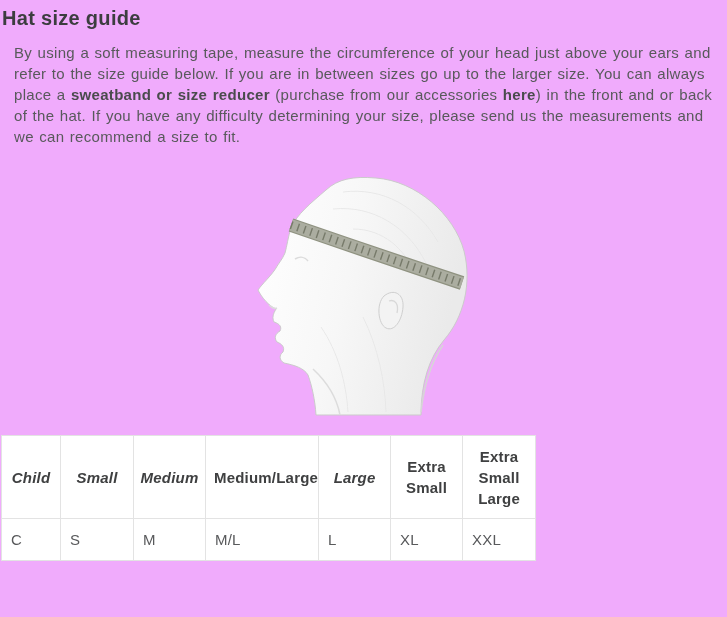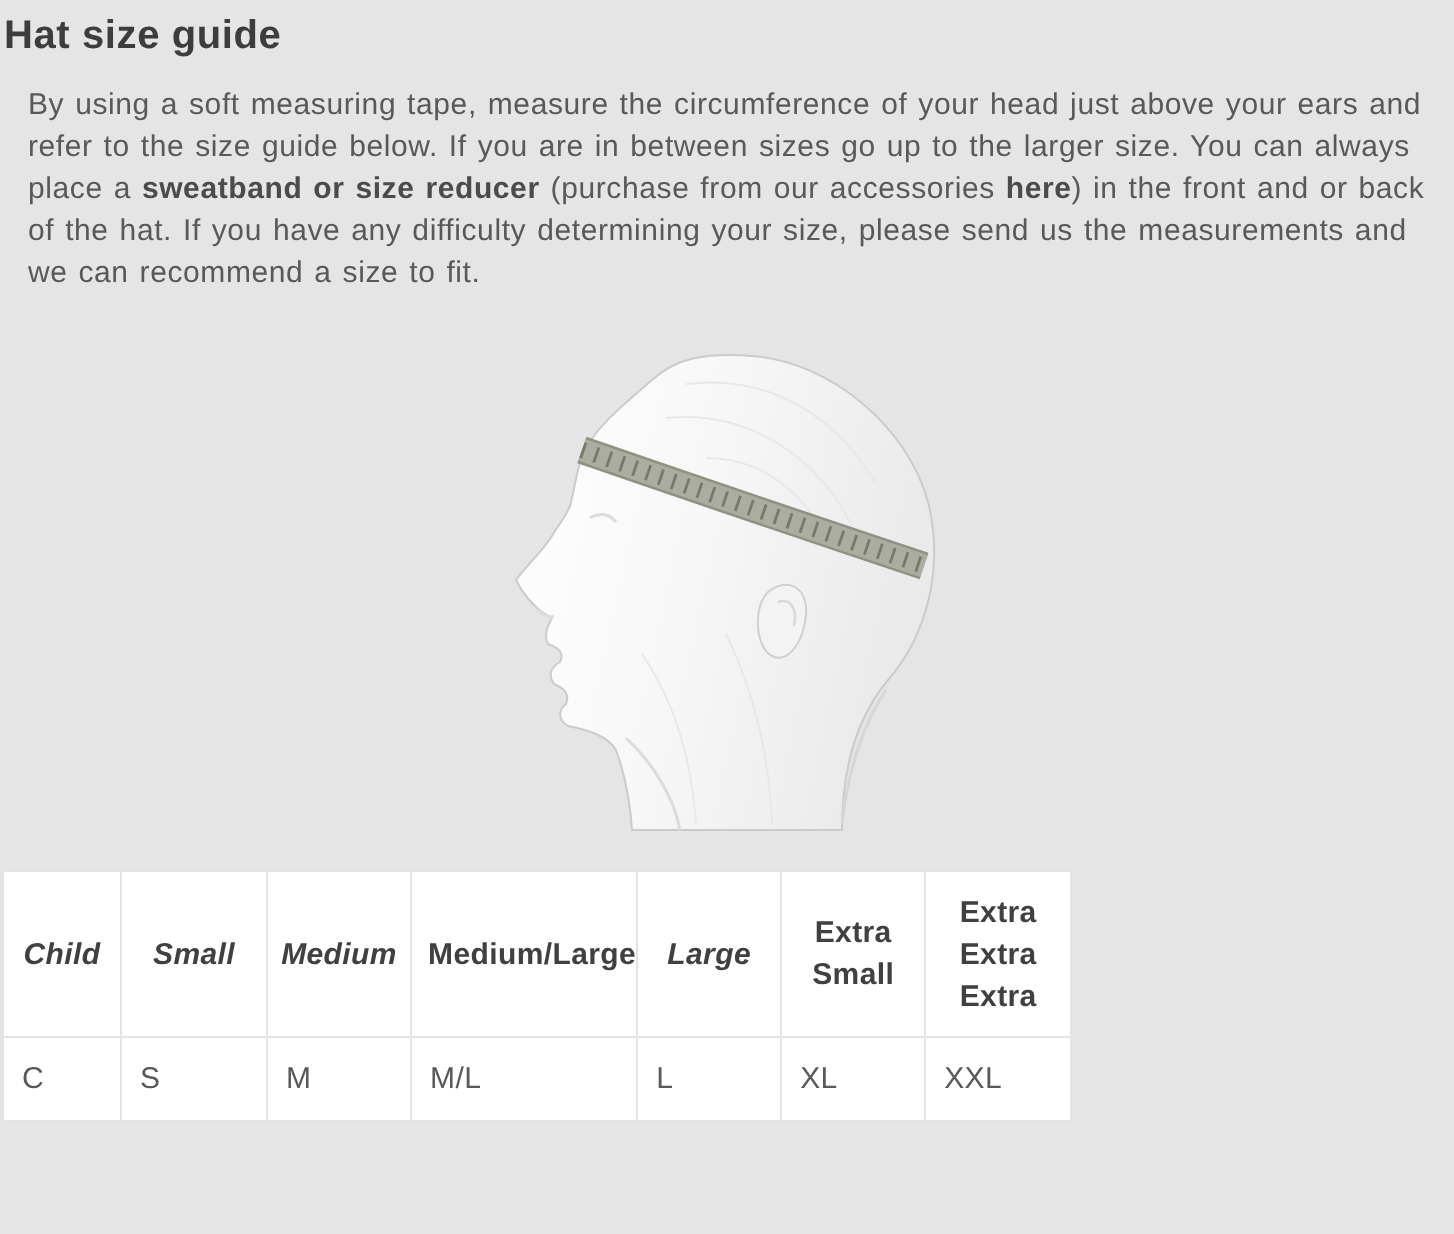--- a/index.html
+++ b/index.html
@@ -1,21 +1,21 @@
 <!DOCTYPE html>
 <html><head>
 <meta charset="utf-8">
 <style>
   * { box-sizing: border-box; }
   html, body { margin: 0; padding: 0; background: #ffffff; }
   .page {
     position: relative;
     width: 727px;
     height: 617px;
-    background: #e5e5e5;
+    background: #f0abfc;
     font-family: "Liberation Sans", sans-serif;
     color: #58595b;
     overflow: hidden;
   }
   .page-title {
     margin: 0;
     padding: 7px 0 0 2px;
     font-size: 20px;
     line-height: 22px;
     font-weight: bold;
@@ -158,21 +158,21 @@
       <col style="width:73px">
     </colgroup>
     <thead>
       <tr>
         <th class="nowrap">Child</th>
         <th class="nowrap">Small</th>
         <th class="nowrap">Medium</th>
         <th class="overflow-left">Medium/Large</th>
         <th class="nowrap">Large</th>
         <th>Extra Small</th>
-        <th>Extra Extra Extra</th>
+        <th>Extra Small Large</th>
       </tr>
     </thead>
     <tbody>
       <tr>
         <td>C</td>
         <td>S</td>
         <td>M</td>
         <td>M/L</td>
         <td>L</td>
         <td>XL</td>

